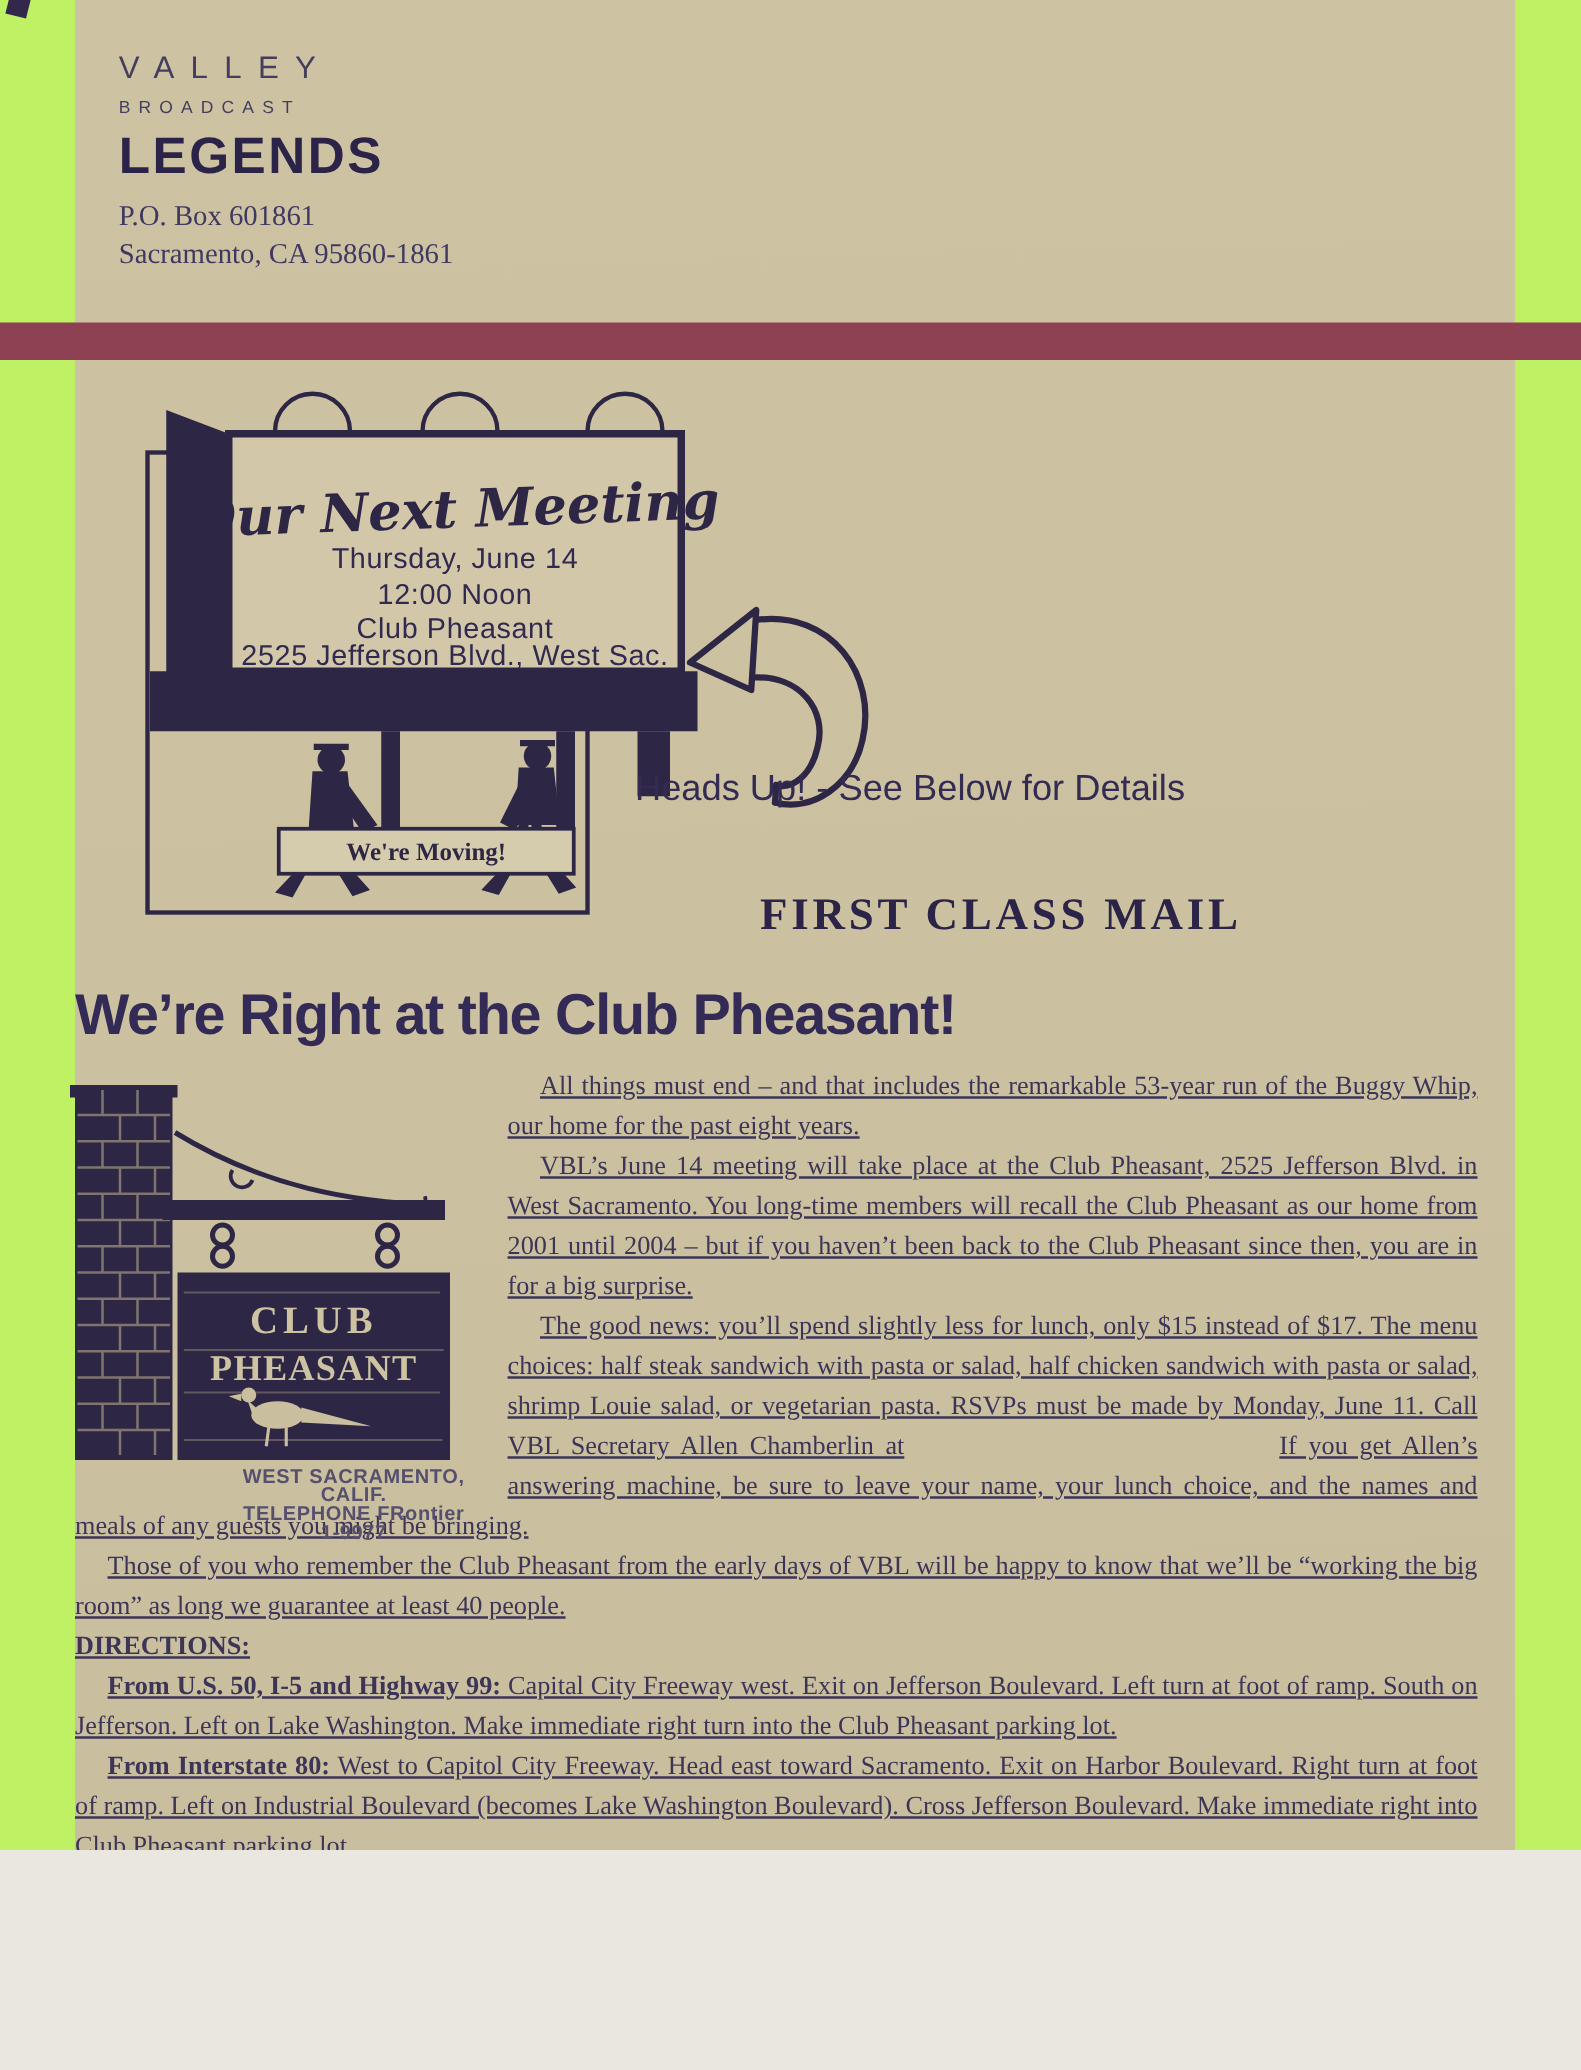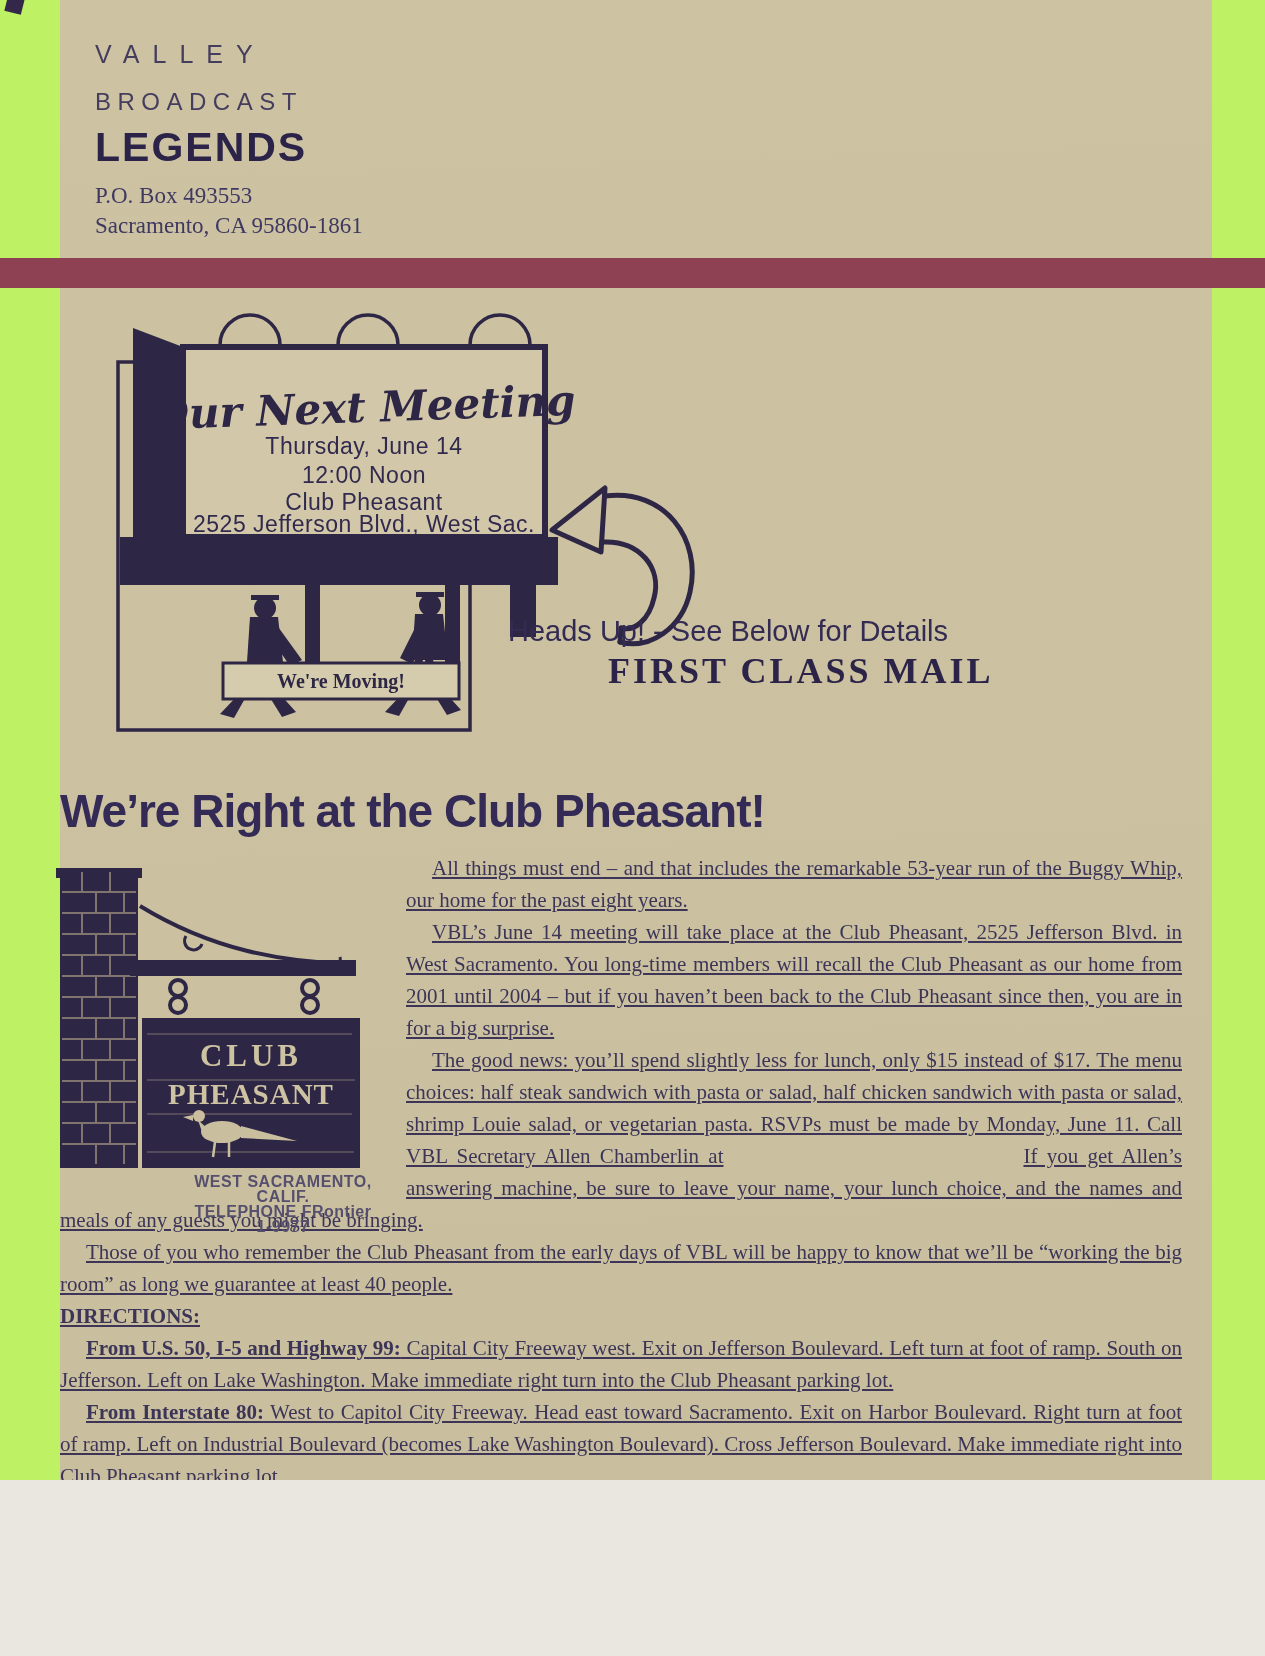--- a/index.html
+++ b/index.html
@@ -25,36 +25,36 @@
     position:absolute; left:0; top:1598px; width:1265px; height:46px;
     background:#38212f;
   }
   .bottom-edge-line {
     position:absolute; left:0; top:1649px; width:1265px; height:3px;
     background:#a29c91;
   }
   
   .masthead { position:absolute; left:95px; top:40px; color:#453d5e; }
   .mast-line1 { font-family:"Liberation Sans",sans-serif; font-size:25px; letter-spacing:13px; }
-  .mast-line2 { font-family:"Liberation Sans",sans-serif; font-size:24px; letter-spacing:6.5px; margin-top:19px; }
+  .mast-line2 { font-family:"Liberation Sans",sans-serif; font-size:14px; letter-spacing:6.5px; margin-top:8px; }
   .mast-line3 { font-family:"Liberation Sans",sans-serif; font-size:41px; font-weight:800; letter-spacing:2px; color:#2c2448; margin-top:8px; }
   .mast-address { margin-top:10px; font-size:23px; color:#3f3860; line-height:1.3; }
   
   .billboard-svg { position:absolute; left:100px; top:290px; }
   .bb-title { font-family:"DejaVu Serif",serif; font-style:italic; font-weight:bold; font-size:42px; fill:#2e2645; }
   .bb-line  { font-family:"Liberation Sans",sans-serif; font-size:23px; fill:#312a4e; letter-spacing:0.5px; }
   .bb-banner-text { font-family:"Liberation Serif",serif; font-weight:bold; font-size:20px; fill:#2e2645; }
   
   .heads-up {
     position:absolute; left:508px; top:615px; width:460px;
     font-family:"Liberation Sans",sans-serif; 
     font-size:29px; color:#332b52;
   }
   .first-class {
-    position:absolute; left:608px; top:650px;
+    position:absolute; left:608px; top:710px;
     font-family:"Liberation Serif",serif; font-weight:900;
     font-size:36px; letter-spacing:3px; color:#2c2348;
   }
   
   .headline {
     position:absolute; left:60px; top:784px;
     font-family:"Liberation Sans",sans-serif; font-weight:bold;
     font-size:46px; letter-spacing:-1px; color:#332b56;
   }
   .article {
@@ -82,21 +82,21 @@
 
   <div class="paper"></div>
   <div class="corner-speck"></div>
   <div class="maroon-band"></div>
 
   <div class="masthead">
     <div class="mast-line1">VALLEY</div>
     <div class="mast-line2">BROADCAST</div>
     <div class="mast-line3">LEGENDS</div>
     <div class="mast-address">
-      <div>P.O. Box 493553</div>
+      <div>P.O. Box 601861</div>
       <div>Sacramento, CA 95860-1861</div>
     </div>
   </div>
 
   <svg class="billboard-svg" width="600" height="445" viewBox="0 0 600 445">
 
     <rect x="18" y="72" width="352" height="368" fill="none" stroke="#2e2645" stroke-width="3.5"></rect>
 
     <g stroke="#2e2645" fill="none" stroke-width="3.5">
       <path d="M120 55 A30 30 0 0 1 180 55"></path>

